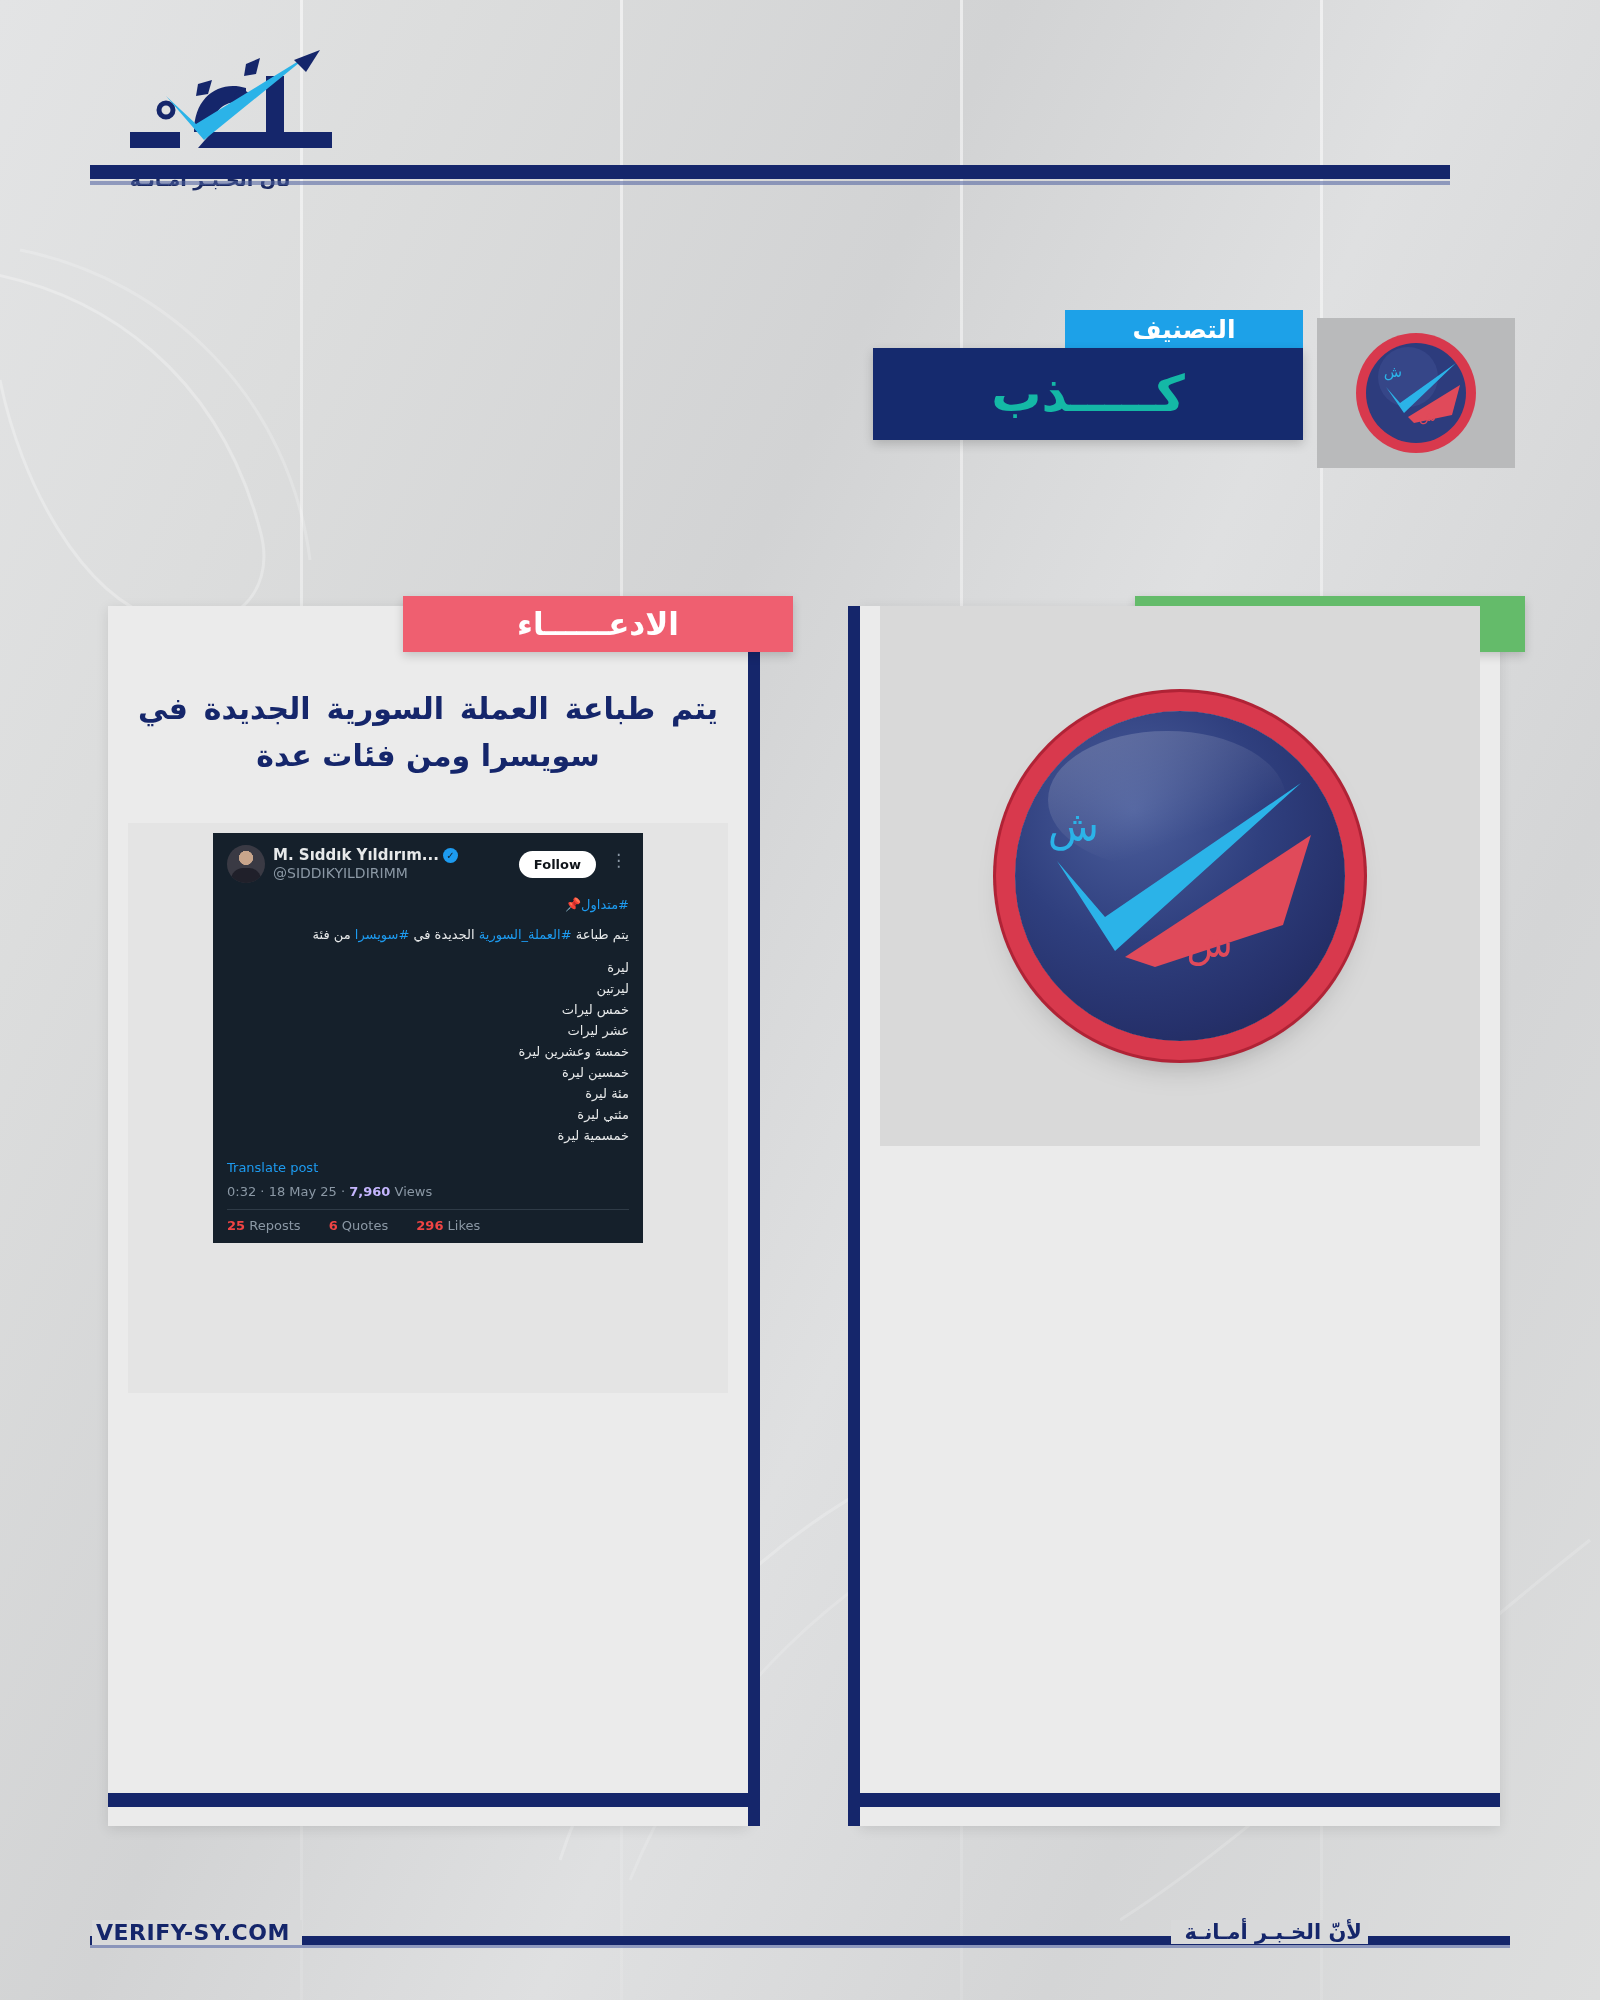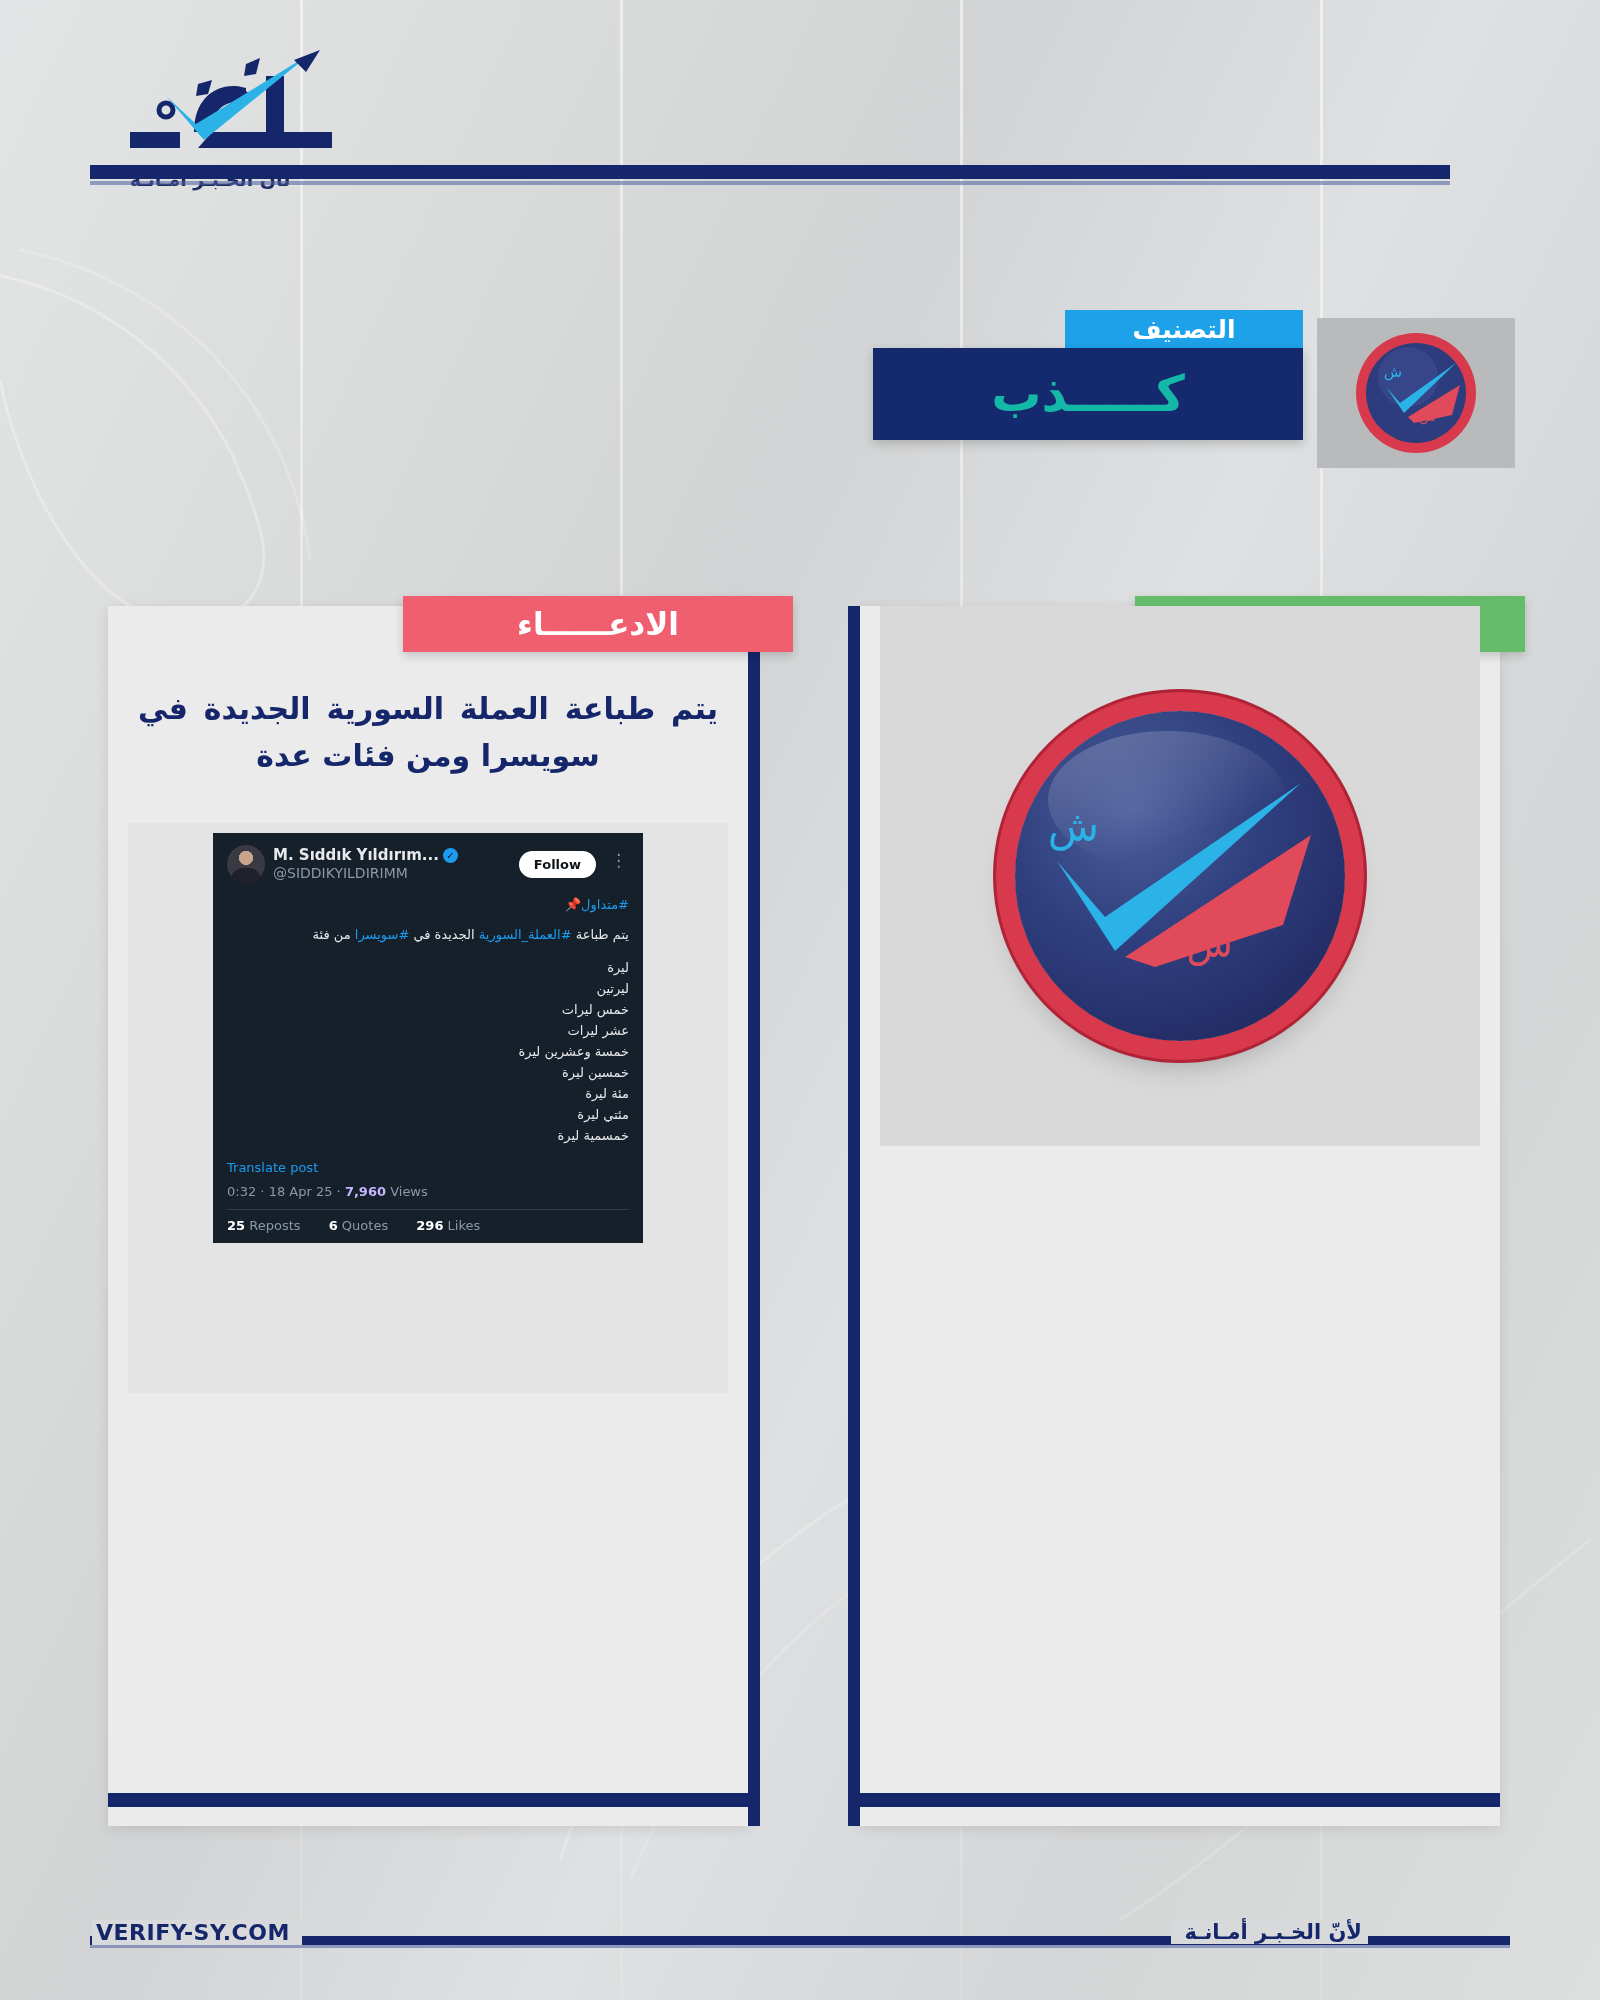--- a/index.html
+++ b/index.html
@@ -153,21 +153,21 @@
   .tw-body{direction:rtl;text-align:right;font-size:13px;line-height:1.52;margin-top:12px;}
   .tw-link{color:#1d9bf0;}
   .tw-pin{margin-bottom:10px;}
   .tw-list{margin-top:12px;}
   .tw-list div{line-height:1.62;}
   .tw-translate{color:#1d9bf0;font-size:13px;margin-top:14px;direction:ltr;text-align:left;cursor:pointer;}
   .tw-meta{color:#8b98a5;font-size:13px;margin-top:9px;direction:ltr;text-align:left;}
   .tw-meta b{color:#c4b5fd;font-weight:700;}
   .tw-sep{border-top:1px solid #2f3b47;margin:10px 0 8px 0;}
   .tw-stats{color:#8b98a5;font-size:13px;direction:ltr;text-align:left;}
-  .tw-stats b{color:#ffffff;font-weight:700;}
+  .tw-stats b{color:#ef4444;font-weight:700;}
   .tw-stats span{margin-right:12px;}
   
   .footer{position:absolute;left:0;bottom:0;width:1460px;height:120px;}
   .f-line{position:absolute;left:90px;top:56px;width:1420px;height:9px;background:#15266b;}
   .f-line-thin{position:absolute;left:90px;top:65px;width:1420px;height:3px;background:#5a6aa8;opacity:.6;}
   .f-url{
     position:absolute;left:92px;top:40px;
     background:#d8d9da;padding:0 12px 0 4px;
     color:#15266b;font-size:22px;font-weight:700;letter-spacing:.5px;
     direction:ltr;
@@ -280,21 +280,21 @@
             <div>مئتي ليرة</div>
             <div>خمسمية ليرة</div>
           </div>
         </div>
 
         <div class="tw-translate">Translate post</div>
 
         <div class="tw-meta">
           <span>0:32</span>
           <span>·</span>
-          <span>18 Apr 25</span>
+          <span>18 May 25</span>
           <span>·</span>
           <b>7,960</b>
           <span>Views</span>
         </div>
 
         <div class="tw-sep"></div>
 
         <div class="tw-stats">
           <span><b>25</b> <span>Reposts</span></span>
           <span><b>6</b> <span>Quotes</span></span>

